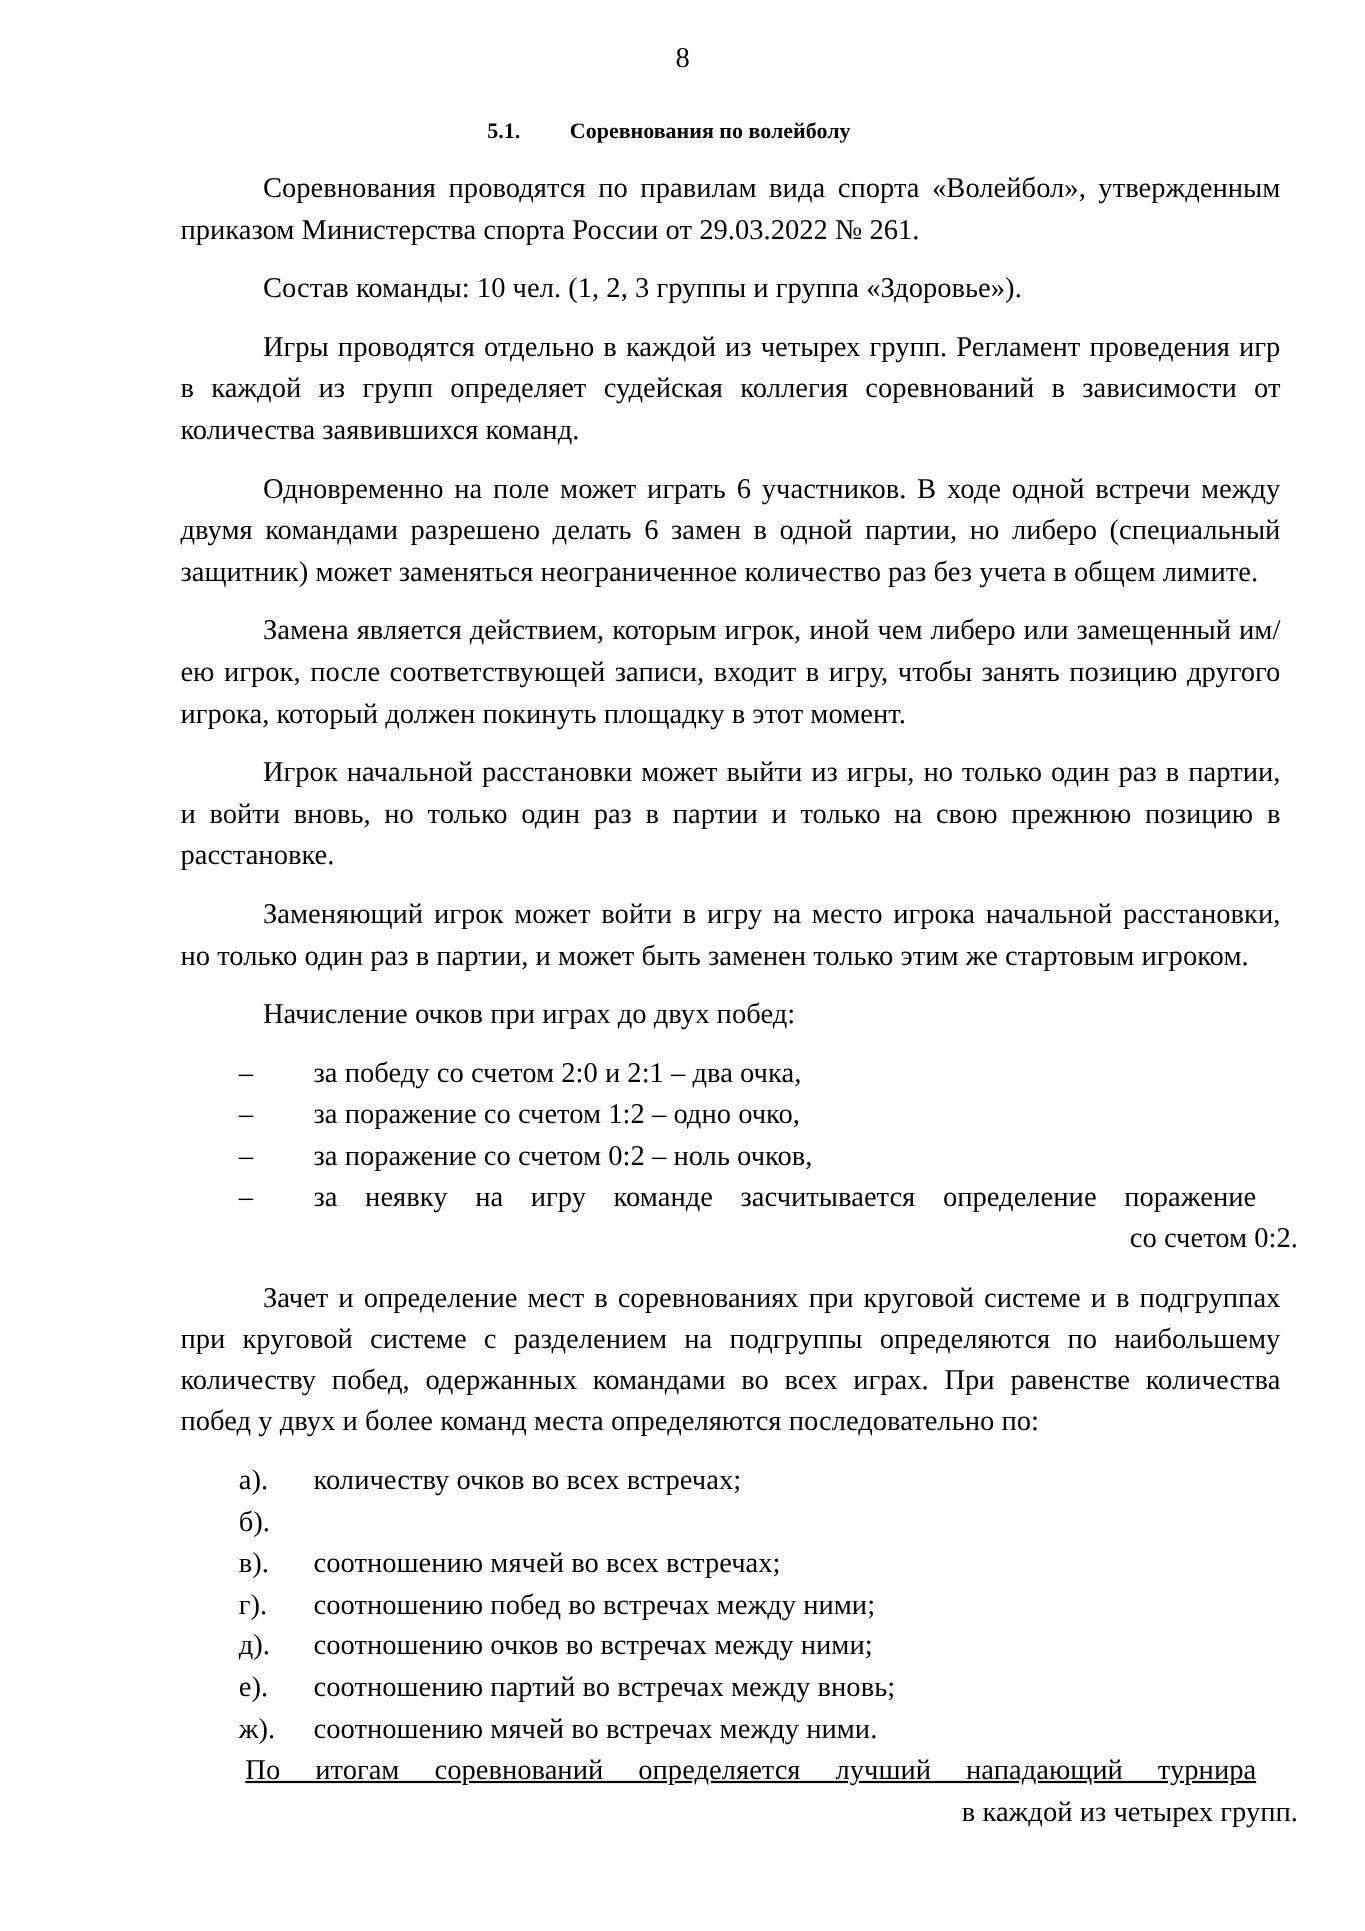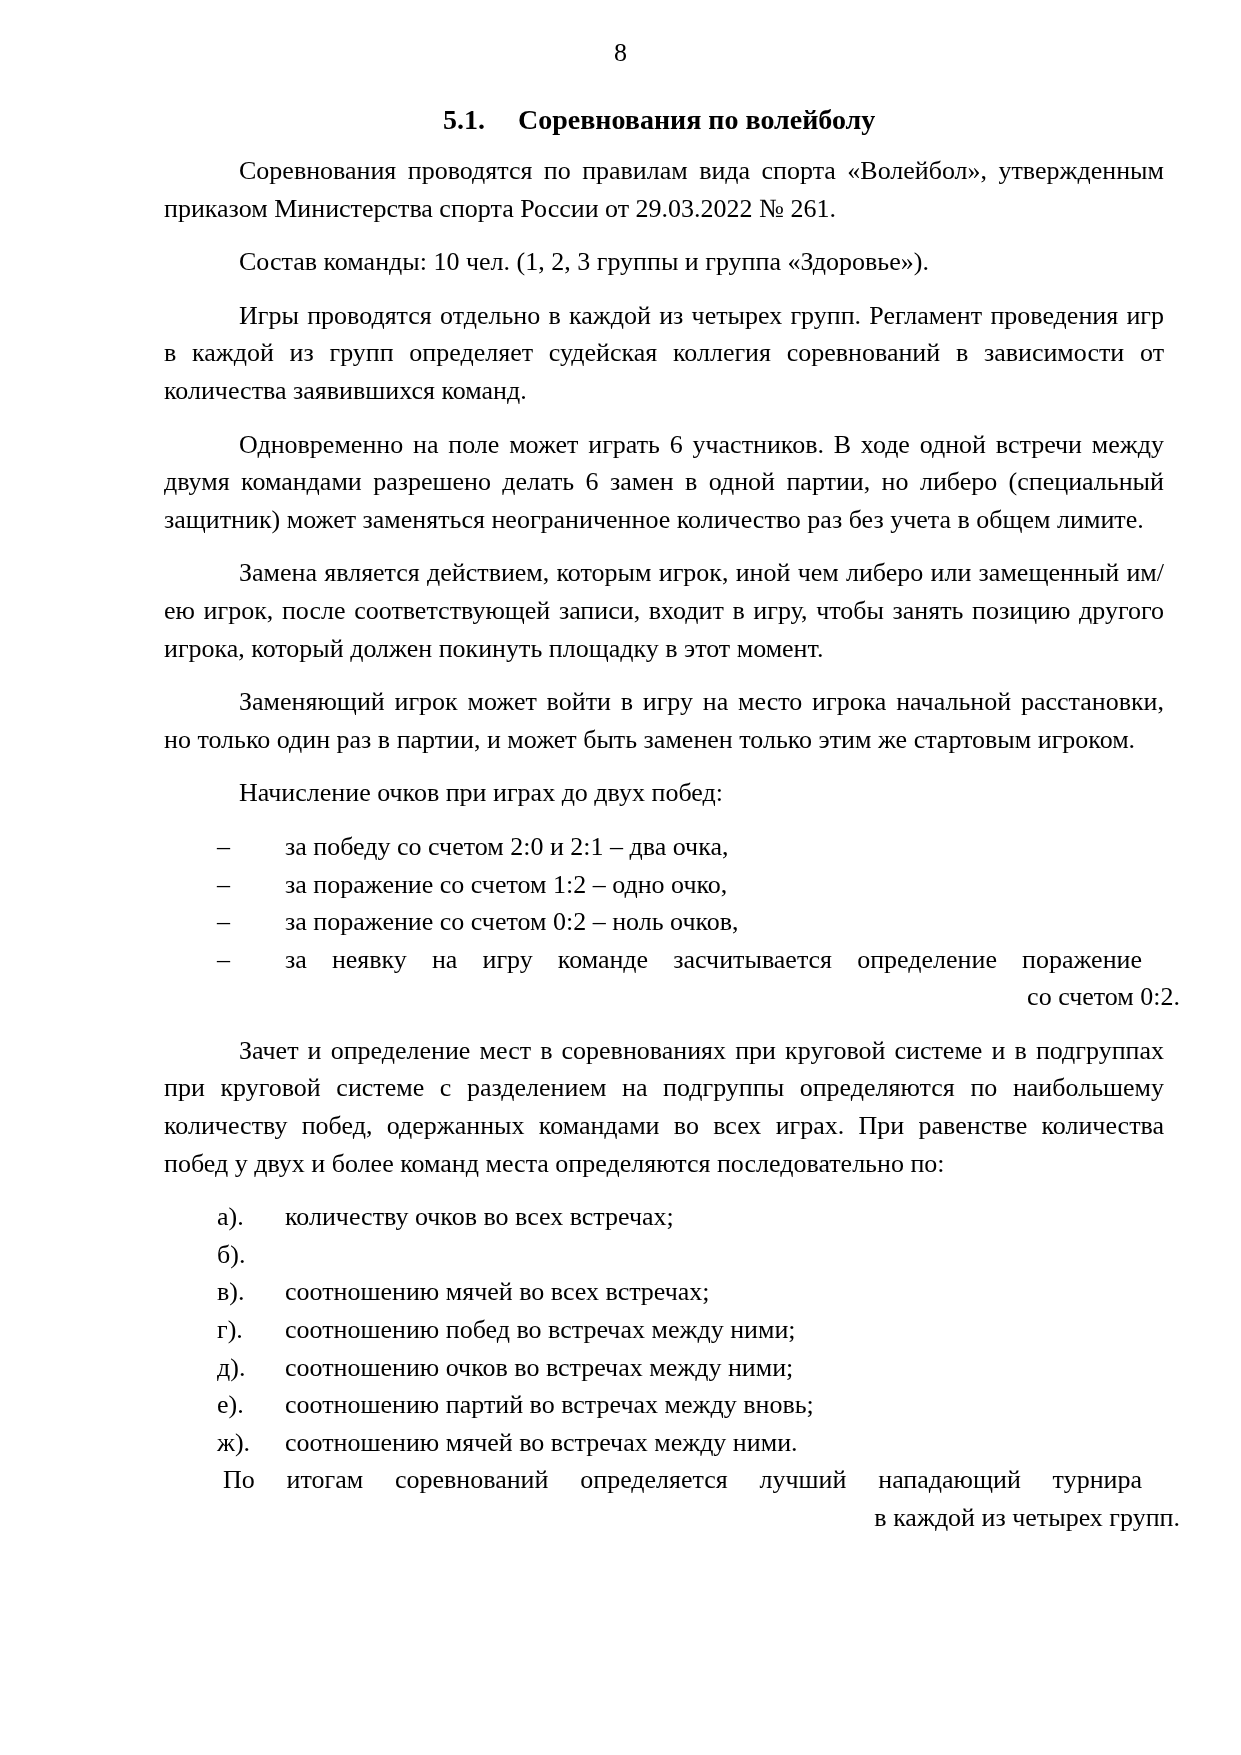--- a/index.html
+++ b/index.html
@@ -1,20 +1,20 @@
 <!DOCTYPE html>
 <html><head>
 <meta charset="utf-8">
 <style>
   html, body { margin: 0; padding: 0; background: #ffffff; }
   body { width: 1241px; height: 1755px; position: relative; overflow: hidden;
          font-family: "Liberation Serif", "DejaVu Serif", serif; color: #000; }
   .page-number { position: absolute; top: 38px; left: 0; width: 1241px; text-align: center;
                  font-size: 26px; line-height: 30px; }
-  .heading { position: absolute; top: 101px; left: 443px; font-size: 28px; font-weight: bold;
+  .heading { position: absolute; top: 101px; left: 443px; font-size: 20px; font-weight: bold;
              line-height: 37.6px; white-space: nowrap; }
   .heading .num { display: inline-block; width: 75px; }
   .content { position: absolute; top: 136px; left: 148px; width: 1032px;
              font-size: 26px; line-height: 37.6px; }
   .para { margin: 16px; text-indent: 75px; text-align: justify; text-align-last: left; }
   .list-item { display: flex; margin: 0; }
   .list-item .marker { width: 137px; padding-left: 69px; box-sizing: border-box; flex: 0 0 137px; }
   .list-item .text { flex: 1; text-align: justify; }
   .line { display: block; text-align: right; }
   .justify-line { display: block; text-align: justify; text-align-last: justify; }
@@ -27,20 +27,21 @@
 <div class="heading">
   <span class="num">5.1.</span><span>Соревнования по волейболу</span>
 </div>
 
 <div class="content">
   <p class="para">Соревнования проводятся по правилам вида спорта «Волейбол», утвержденным приказом Министерства спорта России от 29.03.2022 № 261.</p>
   <p class="para">Состав команды: 10 чел. (1, 2, 3 группы и группа «Здоровье»).</p>
   <p class="para">Игры проводятся отдельно в каждой из четырех групп. Регламент проведения игр в каждой из групп определяет судейская коллегия соревнований в зависимости от количества заявившихся команд.</p>
   <p class="para">Одновременно на поле может играть 6 участников. В ходе одной встречи между двумя командами разрешено делать 6 замен в одной партии, но либеро (специальный защитник) может заменяться неограниченное количество раз без учета в общем лимите.</p>
   <p class="para">Замена является действием, которым игрок, иной чем либеро или замещенный им/ею игрок, после соответствующей записи, входит в игру, чтобы занять позицию другого игрока, который должен покинуть площадку в этот момент.</p>
+  <p class="para">Игрок начальной расстановки может выйти из игры, но только один раз в партии, и войти вновь, но только один раз в партии и только на свою прежнюю позицию в расстановке.</p>
   <p class="para">Заменяющий игрок может войти в игру на место игрока начальной расстановки, но только один раз в партии, и может быть заменен только этим же стартовым игроком.</p>
   <p class="para">Начисление очков при играх до двух побед:</p>
 
   <div class="list">
     <div class="list-item">
       <span class="marker">–</span>
       <span class="text">за победу со счетом 2:0 и 2:1 – два очка,</span>
     </div>
     <div class="list-item">
       <span class="marker">–</span>
@@ -85,16 +86,16 @@
       <span class="marker">е).</span>
       <span class="text">соотношению партий во встречах между вновь;</span>
     </div>
     <div class="list-item">
       <span class="marker">ж).</span>
       <span class="text">соотношению мячей во встречах между ними.</span>
     </div>
   </div>
 
   <div>
-    <span class="justify-line" style="padding-left:75px; padding-right:38px;">По итогам соревнований определяется лучший нападающий турнира</span>
+    <span class="justify-line" style="padding-left:75px; padding-right:38px;text-decoration:underline;">По итогам соревнований определяется лучший нападающий турнира</span>
     <span class="line">в каждой из четырех групп.</span>
   </div>
 </div>
 
 </body></html>

